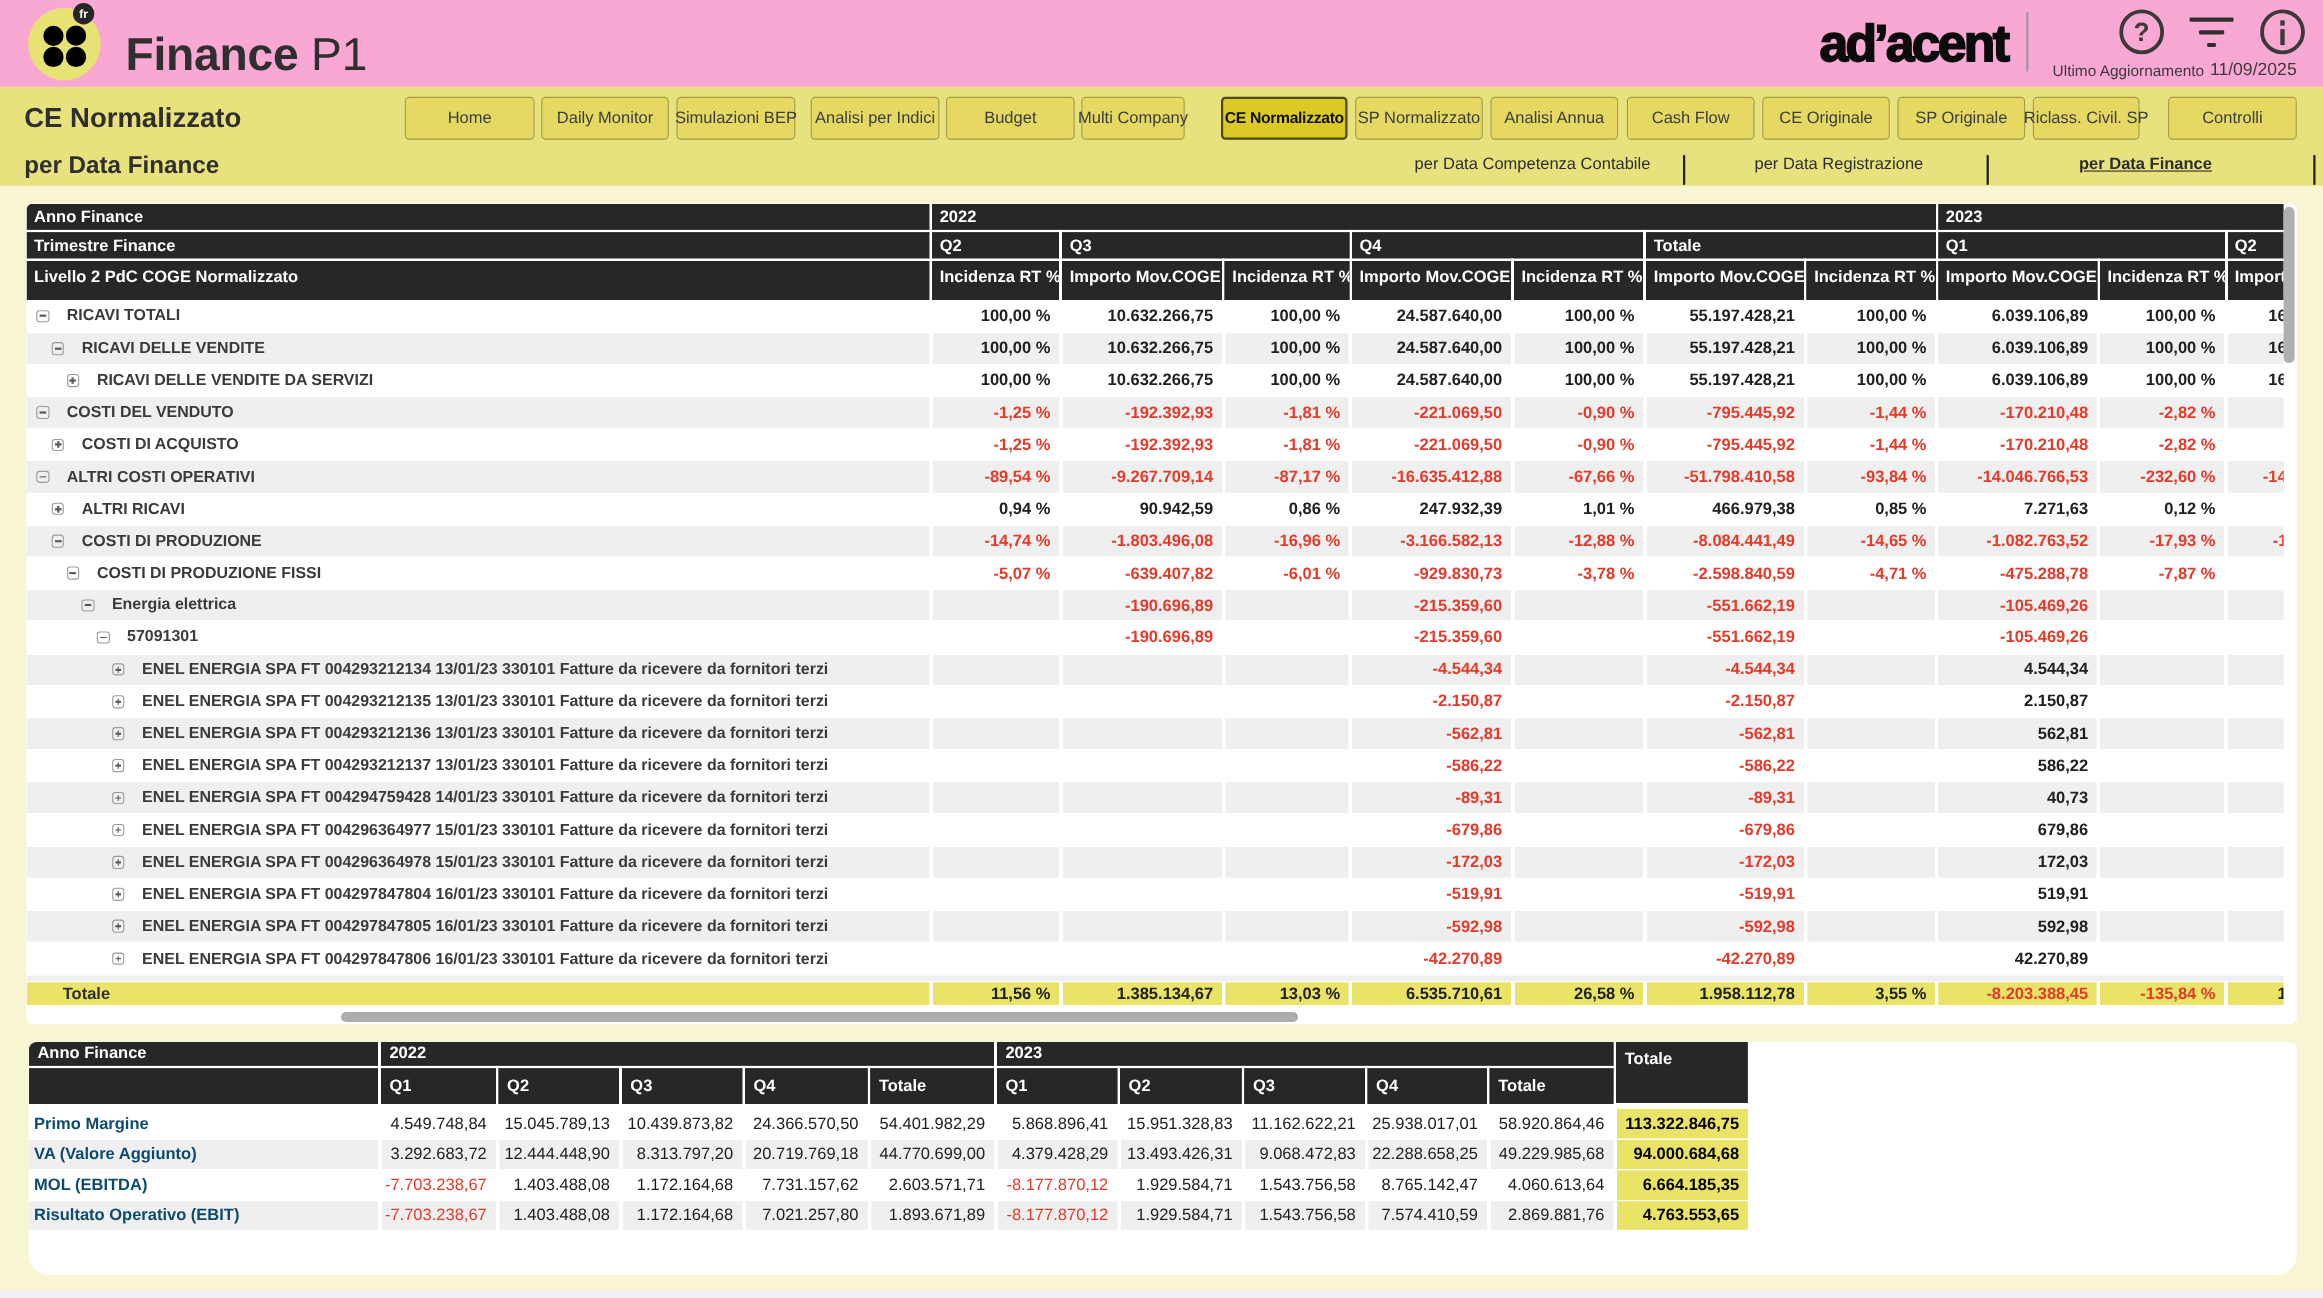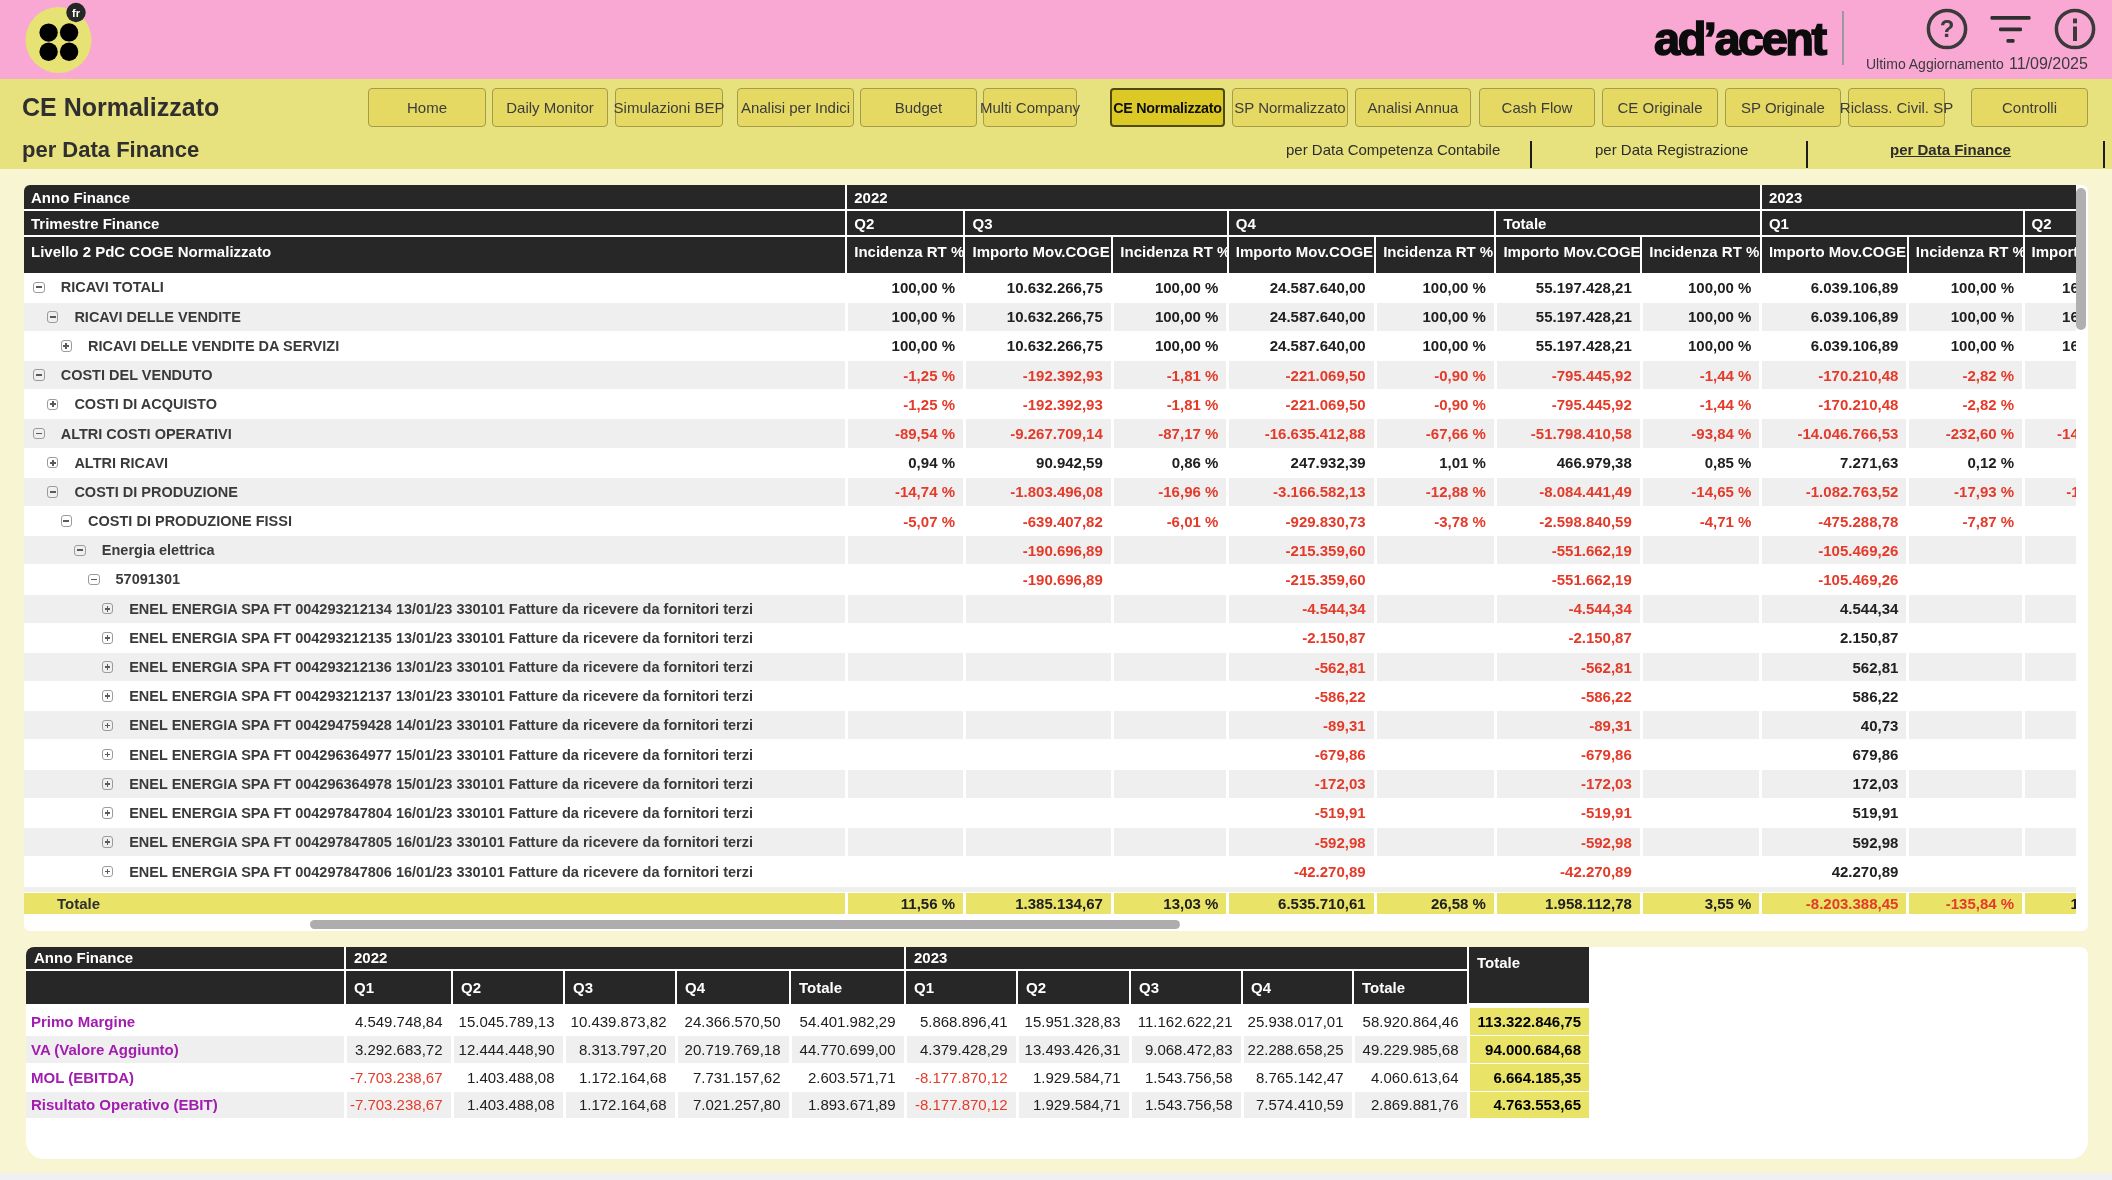--- a/index.html
+++ b/index.html
@@ -66,36 +66,37 @@
 
 
 #card2 { position:absolute; left:26px; top:947px; width:2062px; height:212px; background:#fff; border-radius:8px 8px 18px 18px; overflow:hidden; }
 #t2 { width:1563px; }
 #t2 th { background:#272727; color:#fff; font-size:15px; font-weight:700; text-align:left; vertical-align:middle; padding:0 0 0 8px; white-space:nowrap; overflow:hidden; }
 #t2 tr.h1 th { height:22.5px; border-bottom:2px solid #fff; }
 #t2 tr.h2 th { height:34.5px; }
 #t2 th.bl { border-left:2.5px solid #fff; }
 #t2 th.gtot { vertical-align:top; padding-top:7px; }
 #t2 td { height:27.7px; font-size:15px; }
-#t2 td.blab { font-weight:700; color:#a21caf; padding-left:5px;margin-top:36px; }
+#t2 td.blab { font-weight:700; color:#0c4a6e; padding-left:5px;margin-top:36px; }
 #t2 td.bn { text-align:right; padding-right:8px; font-weight:400; border-left:3px solid #fff; }
 #t2 td.gt { background:#e9e468; font-weight:700; }
 #t2 tbody:before { content:""; display:block; height:4px; }
 </style></head>
 <body>
 <div id="topbar">
   <svg width="110" height="79" style="position:absolute;left:0;top:0">
     <circle cx="58.5" cy="40" r="33" fill="#e6e273"></circle>
     <circle cx="48.6" cy="32.6" r="9.2" fill="#000"></circle>
     <circle cx="69.1" cy="32.4" r="9.2" fill="#000"></circle>
     <circle cx="48.6" cy="51.8" r="9.2" fill="#000"></circle>
     <circle cx="69.1" cy="51.8" r="9.2" fill="#000"></circle>
     <circle cx="76" cy="12.5" r="9.7" fill="#262626"></circle>
     <text x="76" y="16.5" font-size="11" font-weight="700" fill="#fff" text-anchor="middle" font-family="Liberation Sans">fr</text>
   </svg>
+  <div id="apptitle"><b>Finance</b> <span>P1</span></div>
   <div id="adacent">ad’acent</div>
   <div id="hdivider"></div>
   <svg class="hicon" style="left:1926px" viewBox="0 0 42 42">
     <circle cx="21" cy="21" r="18.6" fill="none" stroke="#3a3a3a" stroke-width="3.5"></circle>
     <text x="21" y="29" font-size="24" font-weight="700" fill="#3a3a3a" text-anchor="middle" font-family="Liberation Sans">?</text>
   </svg>
   <svg class="hicon" style="left:1990px" viewBox="0 0 42 42">
     <rect x="0.5" y="8" width="40" height="3.8" rx="1.2" fill="#2f2f2f"></rect>
     <rect x="9" y="19.5" width="23" height="3.8" rx="1.2" fill="#2f2f2f"></rect>
     <rect x="16.5" y="31" width="8" height="3.8" rx="1.2" fill="#2f2f2f"></rect>

